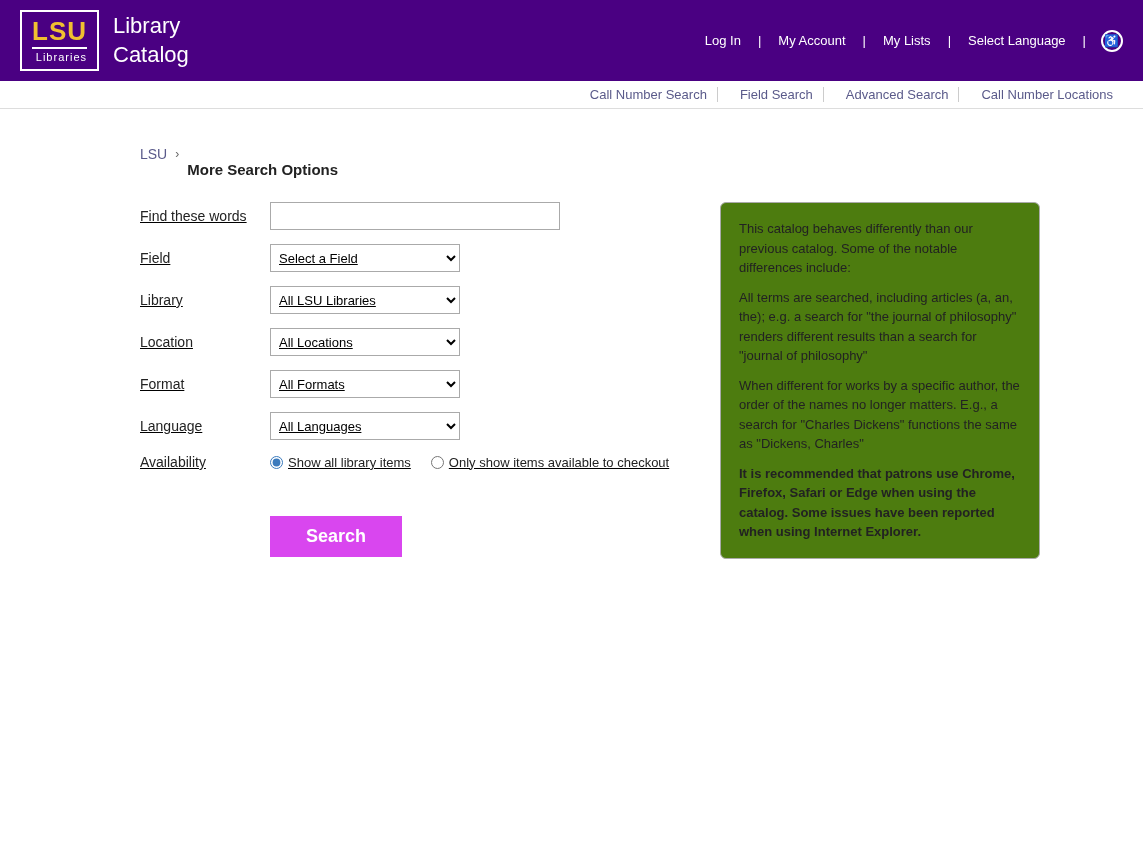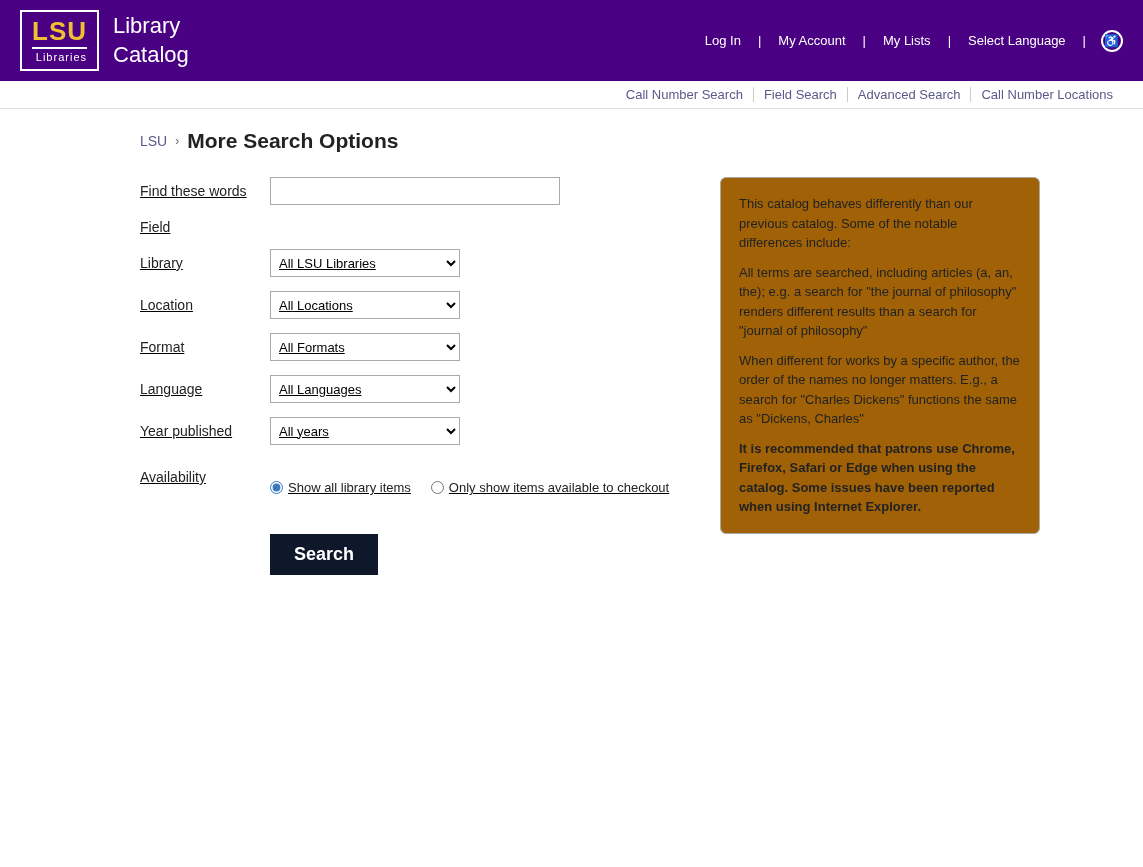--- a/index.html
+++ b/index.html
@@ -78,21 +78,21 @@
       font-weight: bold;
     }
 
     
     #subnav {
       background: white;
       border-bottom: 1px solid #ddd;
       display: flex;
       justify-content: flex-end;
       padding: 6px 20px;
-      gap: 0;
+      gap: 12px;
     }
     #subnav a {
       color: #5a5a8a;
       text-decoration: none;
       font-size: 13px;
       padding: 0 10px;
     }
     #subnav a:not(:last-child) {
       border-right: 1px solid #ccc;
     }
@@ -116,21 +116,22 @@
       color: #5a5a8a;
       text-decoration: none;
     }
     #breadcrumb-chevron {
       color: #666;
       font-size: 12px;
     }
     #breadcrumb-current {
       font-weight: bold;
       color: #222;
-      font-size: 21px;
+      font-size: 15px;
+      margin-top: 32px;
     }
 
     
     #content-area {
       display: flex;
       gap: 40px;
       align-items: flex-start;
     }
     #search-form {
       flex: 0 0 540px;
@@ -164,56 +165,55 @@
     }
     .form-select-wide {
       width: 190px;
     }
 
     
     .radio-group {
       display: flex;
       align-items: center;
       gap: 20px;
-      margin-top: 21px;
     }
     .radio-option {
       display: flex;
       align-items: center;
       gap: 5px;
       font-size: 13px;
       color: #222;
     }
     .radio-option input[type="radio"] {
       accent-color: #3a7abd;
     }
 
     
     #search-button {
-      background: #0f172a;
+      background: #d946ef;
       color: white;
       border: none;
-      padding: 10px 24px;
+      padding: 10px 36px;
       font-size: 18px;
       font-weight: bold;
       cursor: pointer;
-      margin-top: 25px;
+      margin-top: 32px;
       margin-left: 130px;
     }
 
     
     #info-box {
       flex: 0 0 320px;
       border: 1px solid #aaa;
       border-radius: 6px;
       padding: 16px 18px;
       font-size: 13px;
       color: #222;
       line-height: 1.5;
-      background: #a16207;
+      background: #4d7c0f;
     }
     #info-box p { margin-bottom: 10px; }
     #info-box p:last-child { margin-bottom: 0; }
     .info-intro { color: #222; margin-bottom: 10px; }
   </style>
 </head>
 <body>
 
 <div id="header">
   <div id="logo-area">
@@ -261,20 +261,28 @@
 
       
       <div class="form-row">
         <label class="form-label">Find these words</label>
         <input type="text" class="form-control-text" style="">
       </div>
 
       
       <div class="form-row">
         <label class="form-label">Field</label>
+        <select class="form-select form-select-wide">
+          <option>Select a Field</option>
+          <option>Title</option>
+          <option>Author</option>
+          <option>Subject</option>
+          <option>ISBN</option>
+          <option>ISSN</option>
+        </select>
       </div>
 
       
       <div class="form-row">
         <label class="form-label">Library</label>
         <select class="form-select form-select-wide">
           <option>All LSU Libraries</option>
           <option>Middleton Library</option>
           <option>Hill Memorial Library</option>
           <option>Veterinary Medicine Library</option>
@@ -307,30 +315,20 @@
         <select class="form-select form-select-wide">
           <option>All Languages</option>
           <option>English</option>
           <option>French</option>
           <option>Spanish</option>
           <option>German</option>
         </select>
       </div>
 
       
-      <div class="form-row">
-        <label class="form-label">Year published</label>
-        <select class="form-select form-select-wide">
-          <option>All years</option>
-          <option>2020-2024</option>
-          <option>2010-2019</option>
-          <option>2000-2009</option>
-          <option>Before 2000</option>
-        </select>
-      </div>
 
       
       <div class="form-row">
         <label class="form-label">Availability</label>
         <div class="radio-group">
           <label class="radio-option">
             <input type="radio" name="availability" checked="" style="">
             <span>Show all library items</span>
           </label>
           <label class="radio-option">

